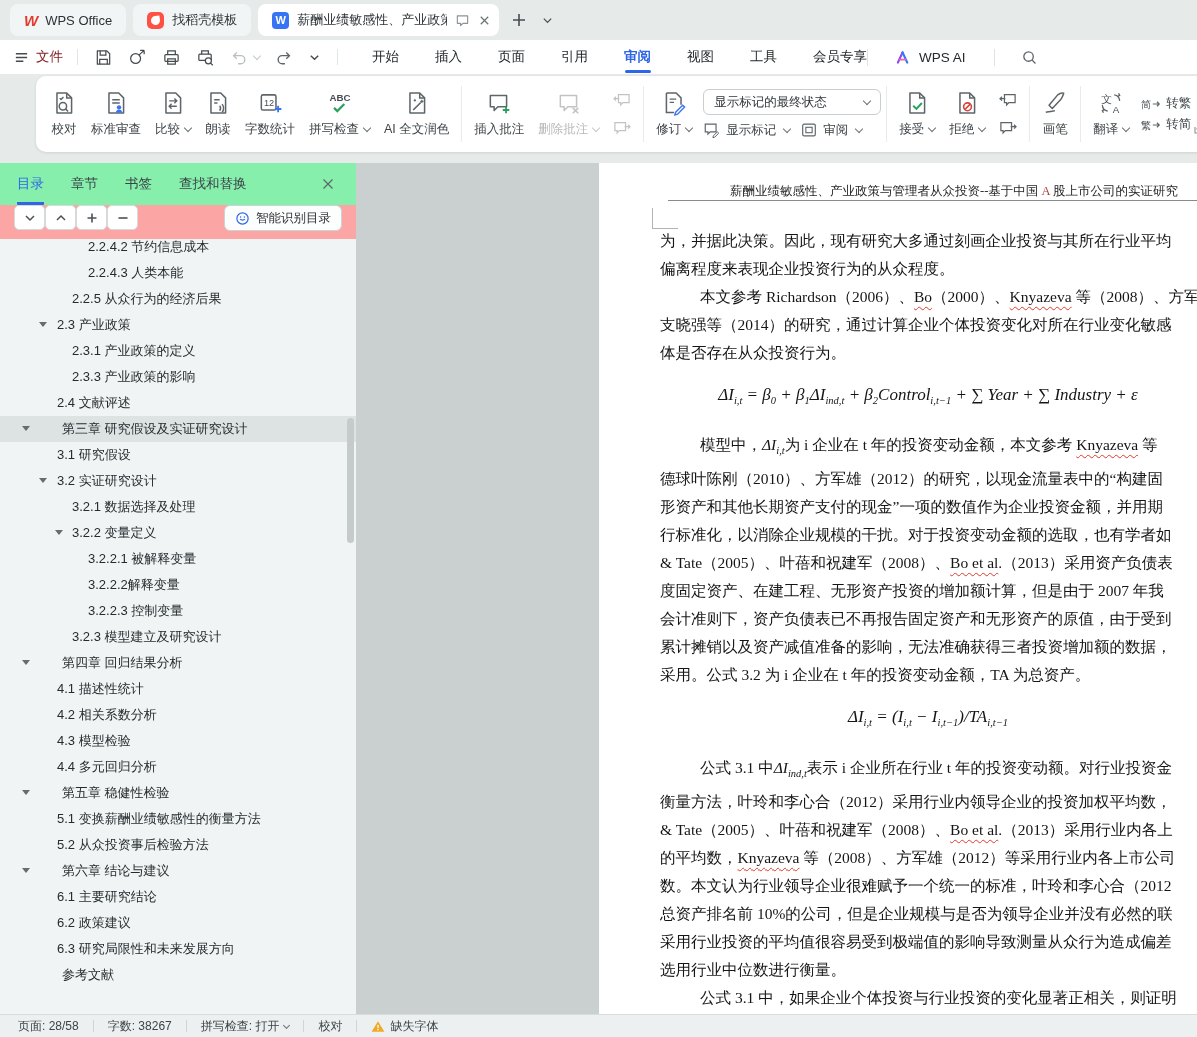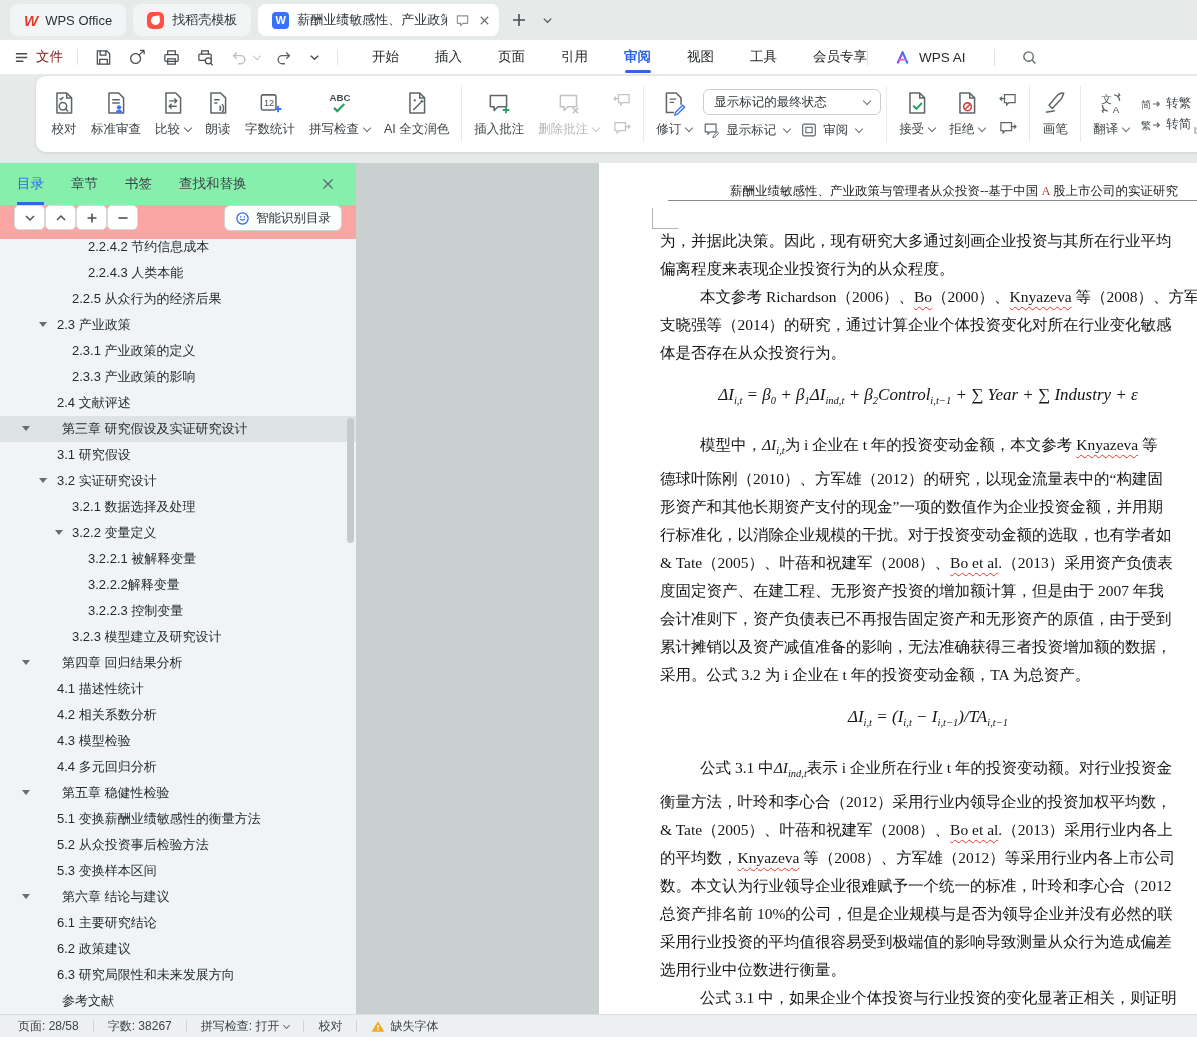--- a/index.html
+++ b/index.html
@@ -587,23 +587,20 @@
         </div>
         <div class="toc-row lv1">
           <span class="toc-caret"></span>
           <span>第五章 稳健性检验</span>
         </div>
         <div class="toc-row lv2">
           <span>5.1 变换薪酬业绩敏感性的衡量方法</span>
         </div>
         <div class="toc-row lv2">
           <span>5.2 从众投资事后检验方法</span>
-        </div>
-        <div class="toc-row lv2">
-          <span>5.3 变换样本区间</span>
         </div>
         <div class="toc-row lv1">
           <span class="toc-caret"></span>
           <span>第六章 结论与建议</span>
         </div>
         <div class="toc-row lv2">
           <span>6.1 主要研究结论</span>
         </div>
         <div class="toc-row lv2">
           <span>6.2 政策建议</span>

